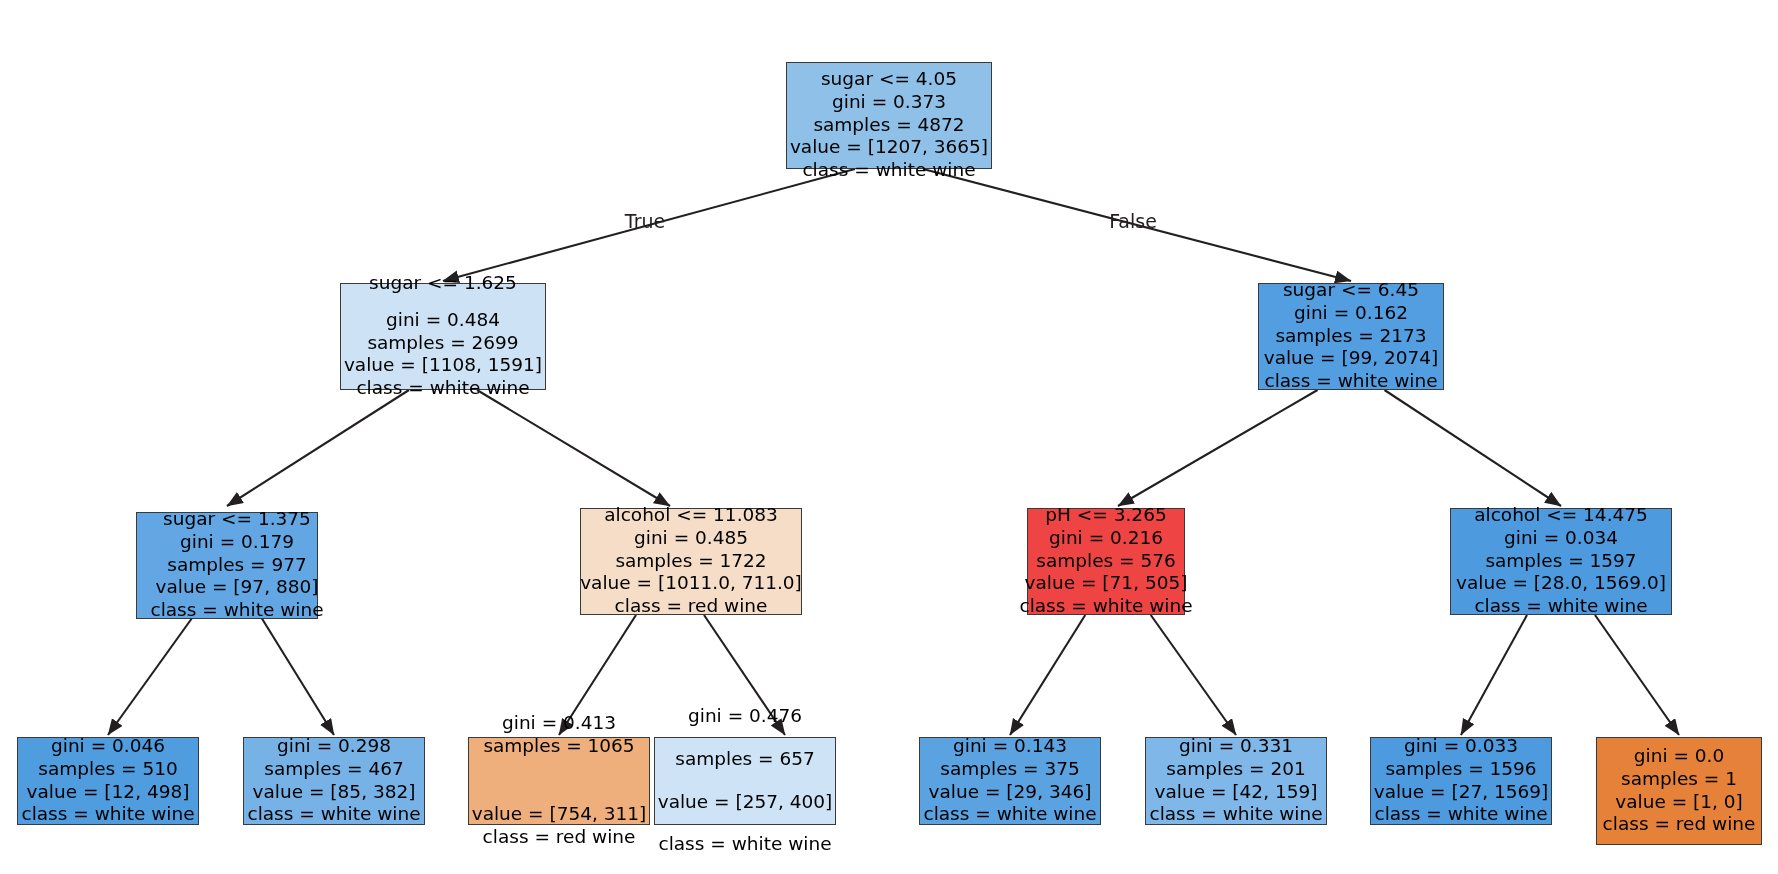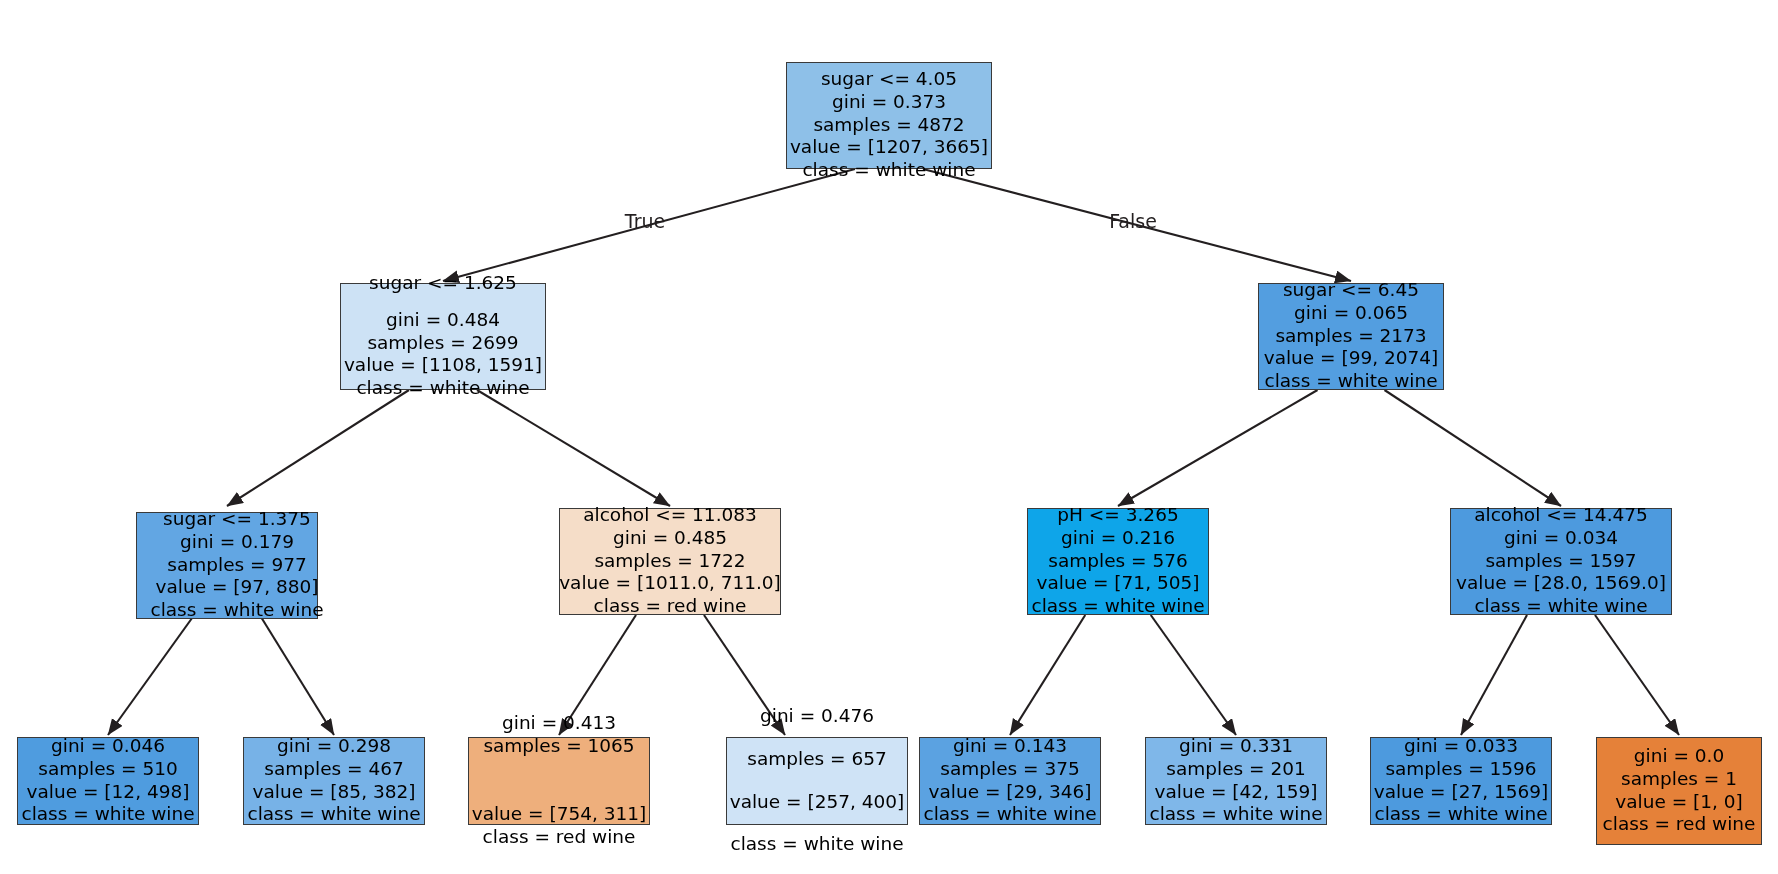--- a/index.html
+++ b/index.html
@@ -96,40 +96,40 @@
       </div>
       <div class="tree-node" style="left: 340px; top: 283px; width: 206px; height: 107px; background: rgb(205, 226, 245); border-color: rgb(58, 58, 58);">
         <div class="node-line" style="color: rgb(0, 0, 0);">sugar &lt;= 1.625</div>
         <div class="node-line" style="color: rgb(0, 0, 0); margin-top: 14px;">gini = 0.484</div>
         <div class="node-line" style="color: rgb(0, 0, 0);">samples = 2699</div>
         <div class="node-line" style="color: rgb(0, 0, 0);">value = [1108, 1591]</div>
         <div class="node-line" style="color: rgb(0, 0, 0);">class = white wine</div>
       </div>
       <div class="tree-node" style="left: 1258px; top: 283px; width: 186px; height: 107px; background: rgb(83, 158, 224); border-color: rgb(58, 58, 58);">
         <div class="node-line" style="color: rgb(0, 0, 0);">sugar &lt;= 6.45</div>
-        <div class="node-line" style="color: rgb(0, 0, 0);">gini = 0.065</div>
+        <div class="node-line" style="color: rgb(0, 0, 0);">gini = 0.162</div>
         <div class="node-line" style="color: rgb(0, 0, 0);">samples = 2173</div>
         <div class="node-line" style="color: rgb(0, 0, 0);">value = [99, 2074]</div>
         <div class="node-line" style="color: rgb(0, 0, 0);">class = white wine</div>
       </div>
       <div class="tree-node" style="left: 136px; top: 512px; width: 182px; height: 107px; background: rgb(98, 166, 227); border-color: rgb(58, 58, 58); padding-left: 29px;">
         <div class="node-line" style="color: rgb(0, 0, 0);">sugar &lt;= 1.375</div>
         <div class="node-line" style="color: rgb(0, 0, 0);">gini = 0.179</div>
         <div class="node-line" style="color: rgb(0, 0, 0);">samples = 977</div>
         <div class="node-line" style="color: rgb(0, 0, 0);">value = [97, 880]</div>
         <div class="node-line" style="color: rgb(0, 0, 0);">class = white wine</div>
       </div>
-      <div class="tree-node" style="left: 559px; top: 508px; width: 222px; height: 107px; background: rgb(245, 221, 200); border-color: rgb(58, 58, 58); align-items: center;">
+      <div class="tree-node" style="left: 580px; top: 508px; width: 222px; height: 107px; background: rgb(245, 221, 200); border-color: rgb(58, 58, 58); align-items: center;">
         <div class="node-line" style="color: rgb(0, 0, 0);">alcohol &lt;= 11.083</div>
         <div class="node-line" style="color: rgb(0, 0, 0);">gini = 0.485</div>
         <div class="node-line" style="color: rgb(0, 0, 0);">samples = 1722</div>
         <div class="node-line" style="color: rgb(0, 0, 0);">value = [1011.0, 711.0]</div>
         <div class="node-line" style="color: rgb(0, 0, 0);">class = red wine</div>
       </div>
-      <div class="tree-node" style="left: 1027px; top: 508px; width: 182px; height: 107px; background: #0ea5e9; border-color: rgb(58, 58, 58);">
+      <div class="tree-node" style="left: 1027px; top: 508px; width: 158px; height: 107px; background: #ef4444; border-color: rgb(58, 58, 58);">
         <div class="node-line" style="color: rgb(0, 0, 0);">pH &lt;= 3.265</div>
         <div class="node-line" style="color: rgb(0, 0, 0);">gini = 0.216</div>
         <div class="node-line" style="color: rgb(0, 0, 0);">samples = 576</div>
         <div class="node-line" style="color: rgb(0, 0, 0);">value = [71, 505]</div>
         <div class="node-line" style="color: rgb(0, 0, 0);">class = white wine</div>
       </div>
       <div class="tree-node" style="left: 1450px; top: 508px; width: 222px; height: 107px; background: rgb(77, 154, 222); border-color: rgb(58, 58, 58);">
         <div class="node-line" style="color: rgb(0, 0, 0);">alcohol &lt;= 14.475</div>
         <div class="node-line" style="color: rgb(0, 0, 0);">gini = 0.034</div>
         <div class="node-line" style="color: rgb(0, 0, 0);">samples = 1597</div>
@@ -147,21 +147,21 @@
         <div class="node-line" style="color: rgb(0, 0, 0);">samples = 467</div>
         <div class="node-line" style="color: rgb(0, 0, 0);">value = [85, 382]</div>
         <div class="node-line" style="color: rgb(0, 0, 0);">class = white wine</div>
       </div>
       <div class="tree-node" style="left: 468px; top: 737px; width: 182px; height: 88px; background: rgb(238, 175, 124); border-color: rgb(58, 58, 58);">
         <div class="node-line" style="color: rgb(0, 0, 0);">gini = 0.413</div>
         <div class="node-line" style="color: rgb(0, 0, 0);">samples = 1065</div>
         <div class="node-line" style="color: rgb(0, 0, 0); margin-top: 45px;">value = [754, 311]</div>
         <div class="node-line" style="color: rgb(0, 0, 0);">class = red wine</div>
       </div>
-      <div class="tree-node" style="left: 726px; top: 737px; width: 182px; height: 88px; background: rgb(207, 227, 246); border-color: rgb(58, 58, 58); gap: 20px;">
+      <div class="tree-node" style="left: 654px; top: 737px; width: 182px; height: 88px; background: rgb(207, 227, 246); border-color: rgb(58, 58, 58); gap: 20px;">
         <div class="node-line" style="color: rgb(0, 0, 0);">gini = 0.476</div>
         <div class="node-line" style="color: rgb(0, 0, 0);">samples = 657</div>
         <div class="node-line" style="color: rgb(0, 0, 0);">value = [257, 400]</div>
         <div class="node-line" style="color: rgb(0, 0, 0);">class = white wine</div>
       </div>
       <div class="tree-node" style="left: 919px; top: 737px; width: 182px; height: 88px; background: rgb(91, 162, 225); border-color: rgb(58, 58, 58);">
         <div class="node-line" style="color: rgb(0, 0, 0);">gini = 0.143</div>
         <div class="node-line" style="color: rgb(0, 0, 0);">samples = 375</div>
         <div class="node-line" style="color: rgb(0, 0, 0);">value = [29, 346]</div>
         <div class="node-line" style="color: rgb(0, 0, 0);">class = white wine</div>

